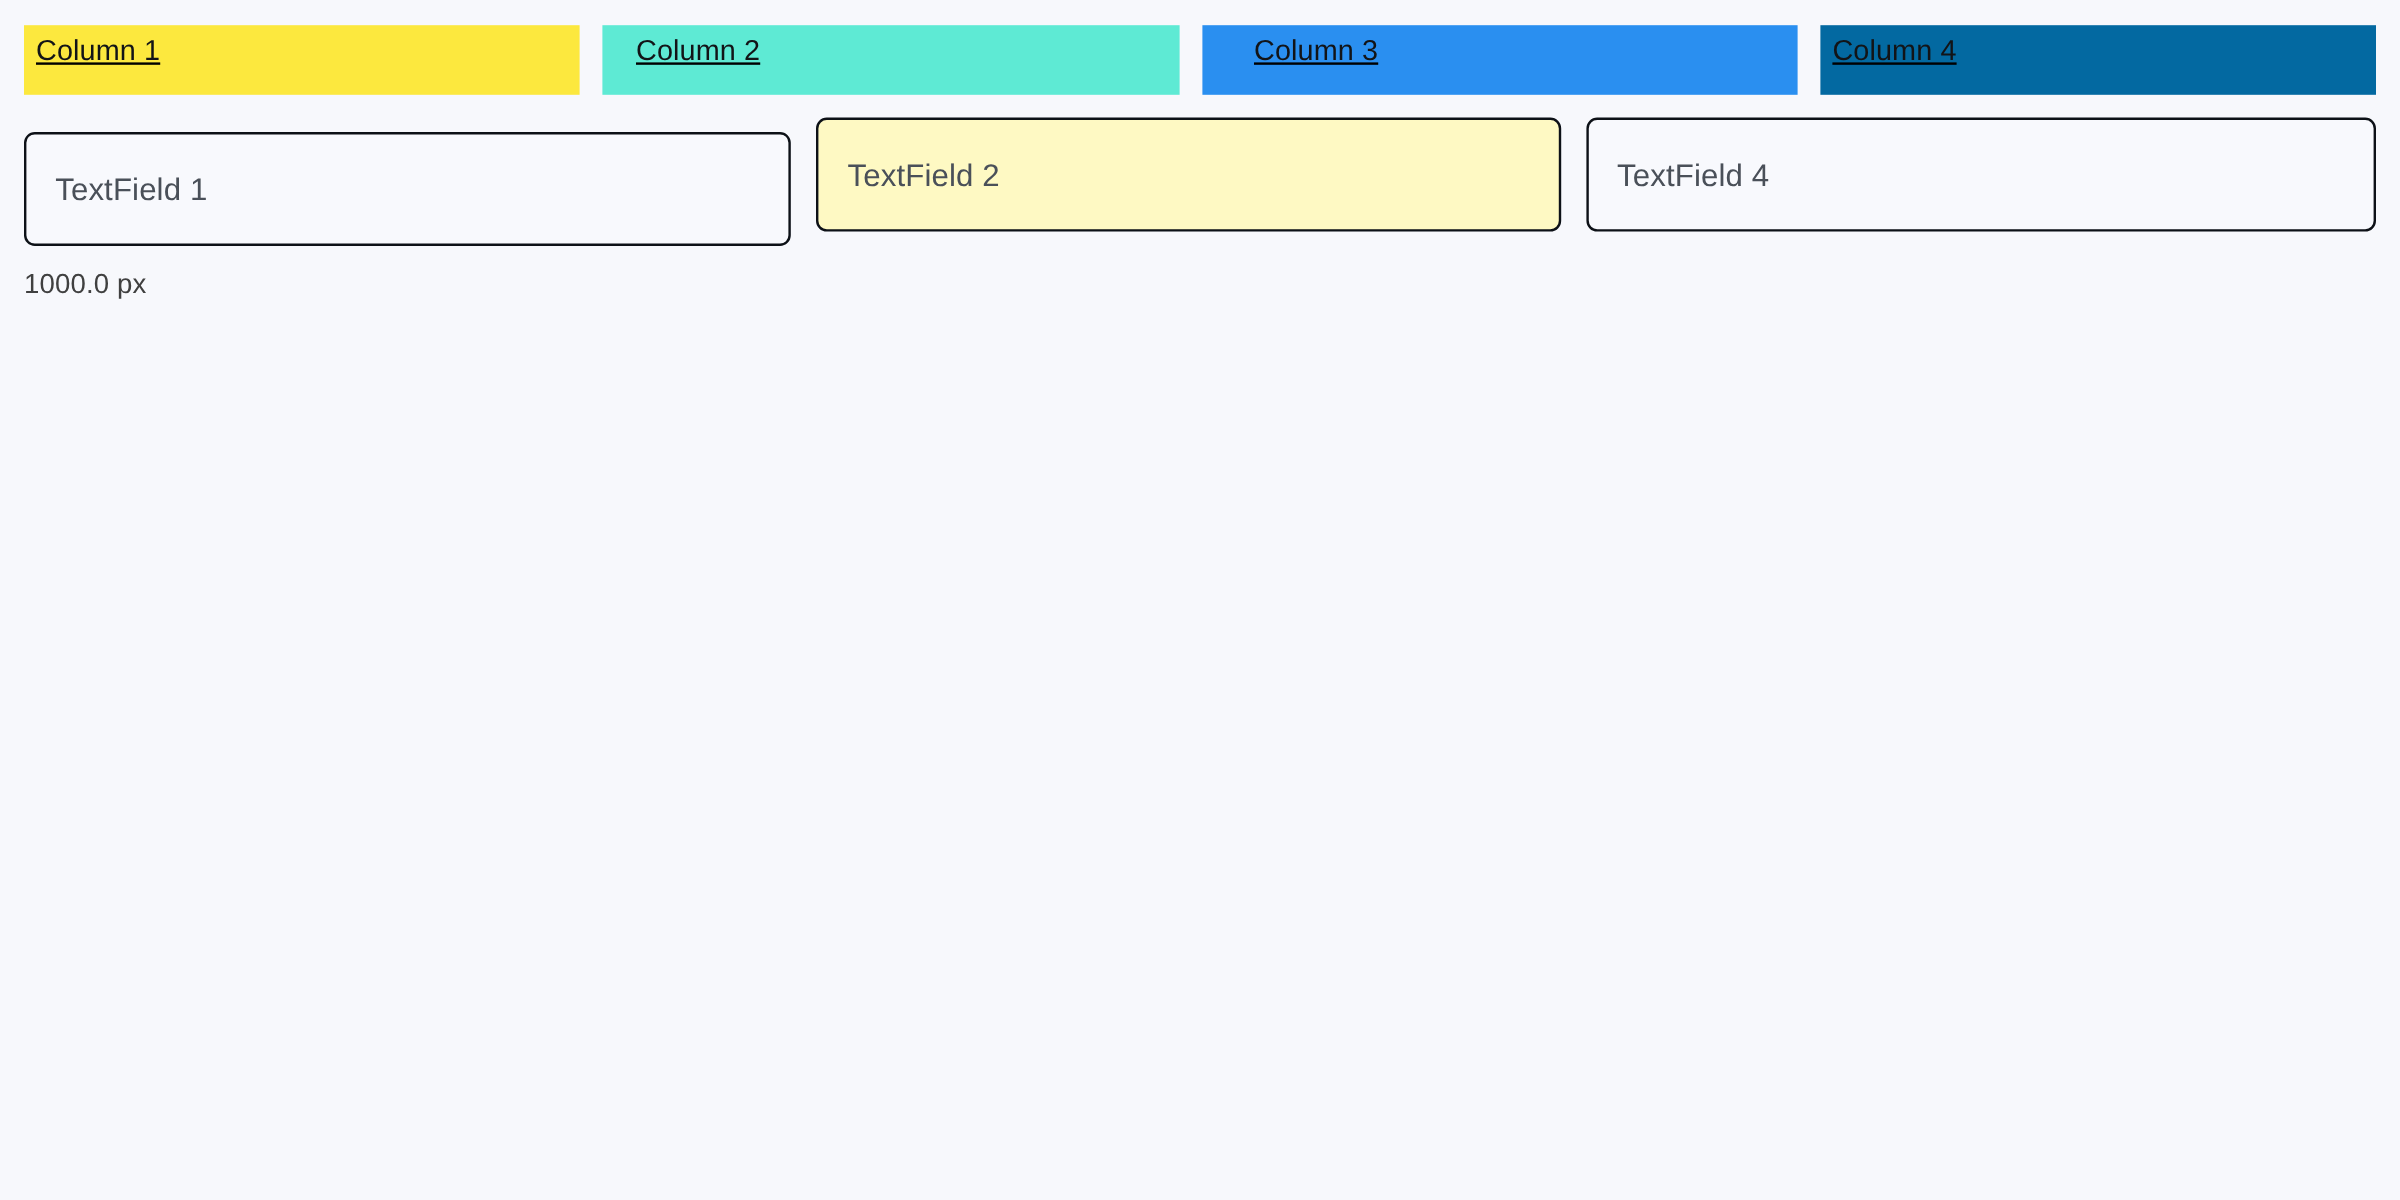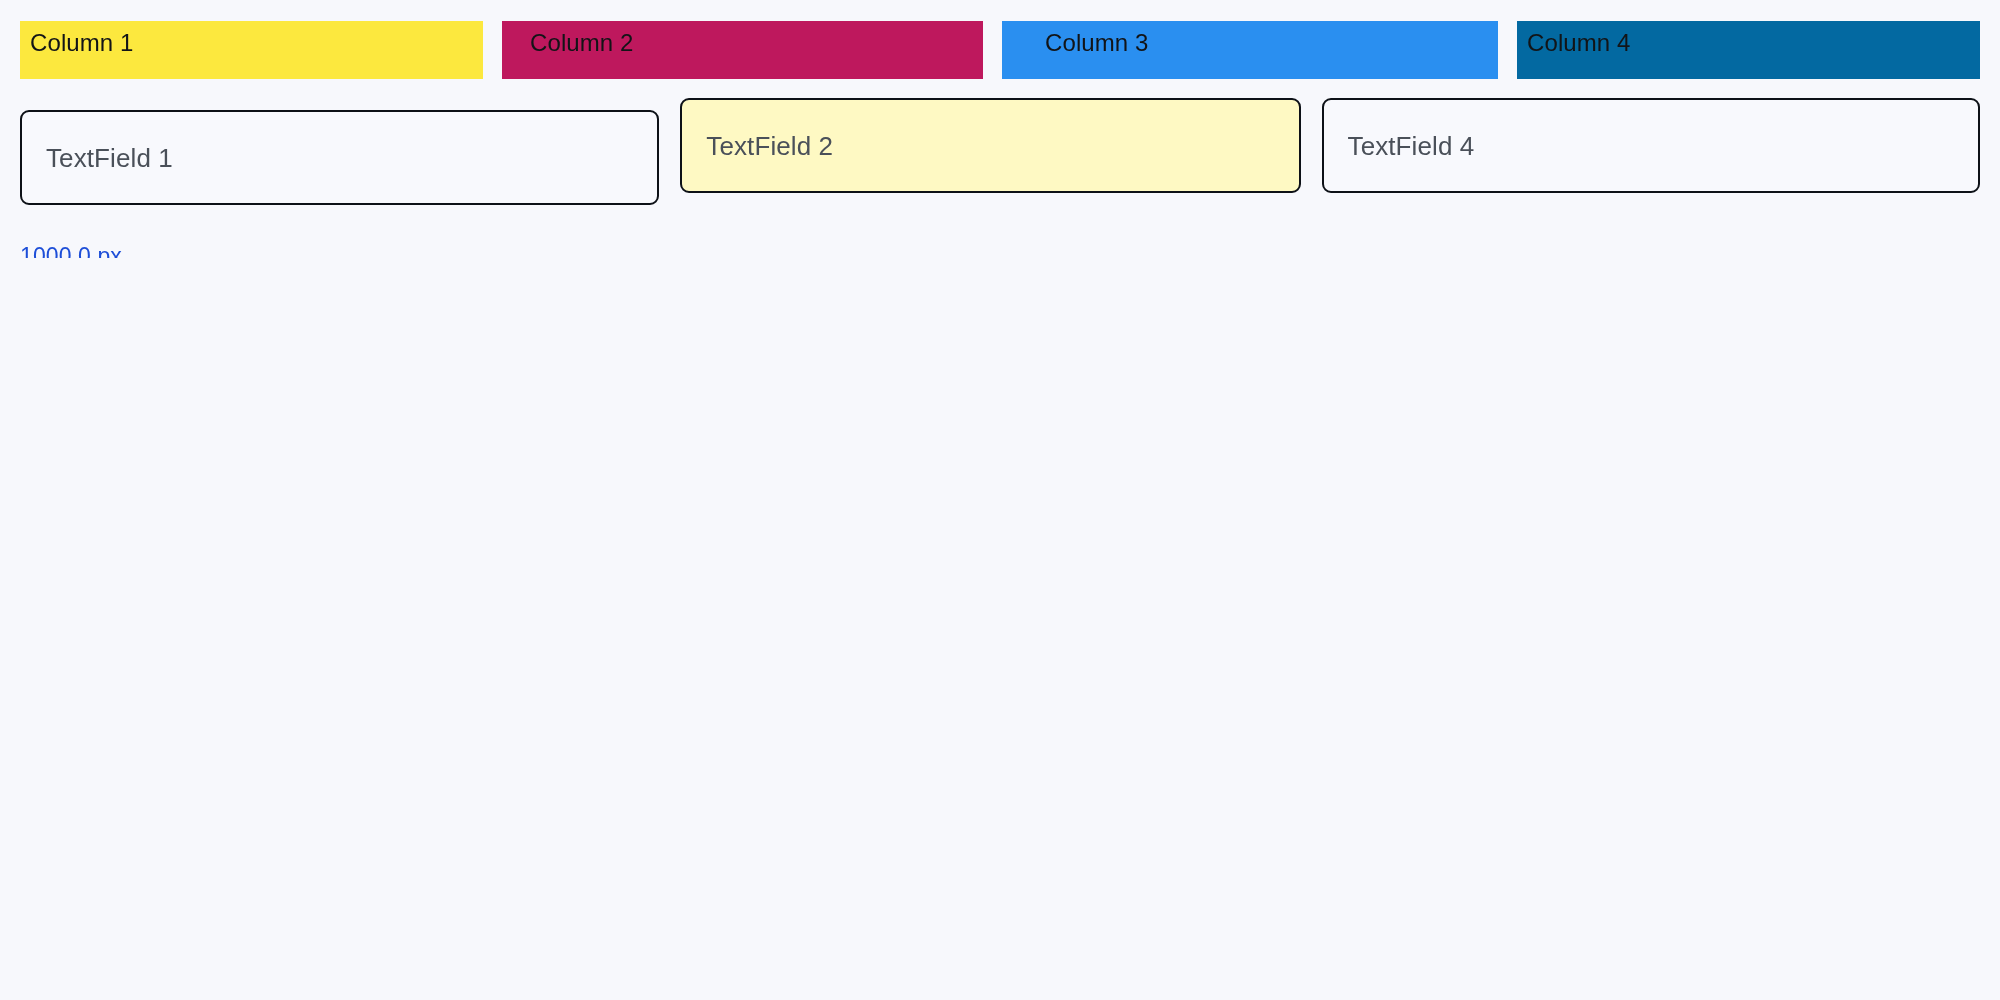--- a/index.html
+++ b/index.html
@@ -38,20 +38,21 @@
   }
 
   .column-block {
     flex: 1 1 0;
     min-width: 0;
     height: 58px;
     box-sizing: border-box;
     padding: 7px 0 0 10px;
     display: block;
     overflow: hidden;
+    text-decoration: underline;
   }
 
   .column-label {
     display: block;
     font-family: "Liberation Sans", sans-serif;
     font-size: 24px;
     line-height: 29px;
     color: #121417;
     white-space: nowrap;
     letter-spacing: 0.1px;
@@ -99,24 +100,23 @@
   }
 
   
   .measurement {
     position: absolute;
     left: 20px;
     top: 223px;
     font-family: "Liberation Sans", sans-serif;
     font-size: 23px;
     line-height: 27px;
-    color: #1d4ed8;
+    color: #404040;
     white-space: nowrap;
     letter-spacing: 0.1px;
-    margin-top: 20px;
   }
 
   
   .canvas-area {
     position: absolute;
     left: 0;
     top: 258px;
     width: 2000px;
     height: 742px;
     background: #F7F8FC;
@@ -124,21 +124,21 @@
 </style>
 </head>
 <body style="background-color: rgb(247, 248, 252);">
 
 <div class="root">
 
   <div class="columns-row">
     <div class="column-block" style="background-color: rgb(252, 232, 62);">
       <span class="column-label" style="color: rgb(18, 20, 23);">Column 1</span>
     </div>
-    <div class="column-block" style="background-color: #be185d; padding-left: 28px;">
+    <div class="column-block" style="background-color: #5eead4; padding-left: 28px;">
       <span class="column-label" style="color: rgb(18, 20, 23);">Column 2</span>
     </div>
     <div class="column-block" style="background-color: rgb(42, 143, 240); padding-left: 43px;">
       <span class="column-label" style="color: rgb(18, 20, 23);">Column 3</span>
     </div>
     <div class="column-block" style="background-color: #0369a1;">
       <span class="column-label" style="color: rgb(18, 20, 23);">Column 4</span>
     </div>
   </div>
 

